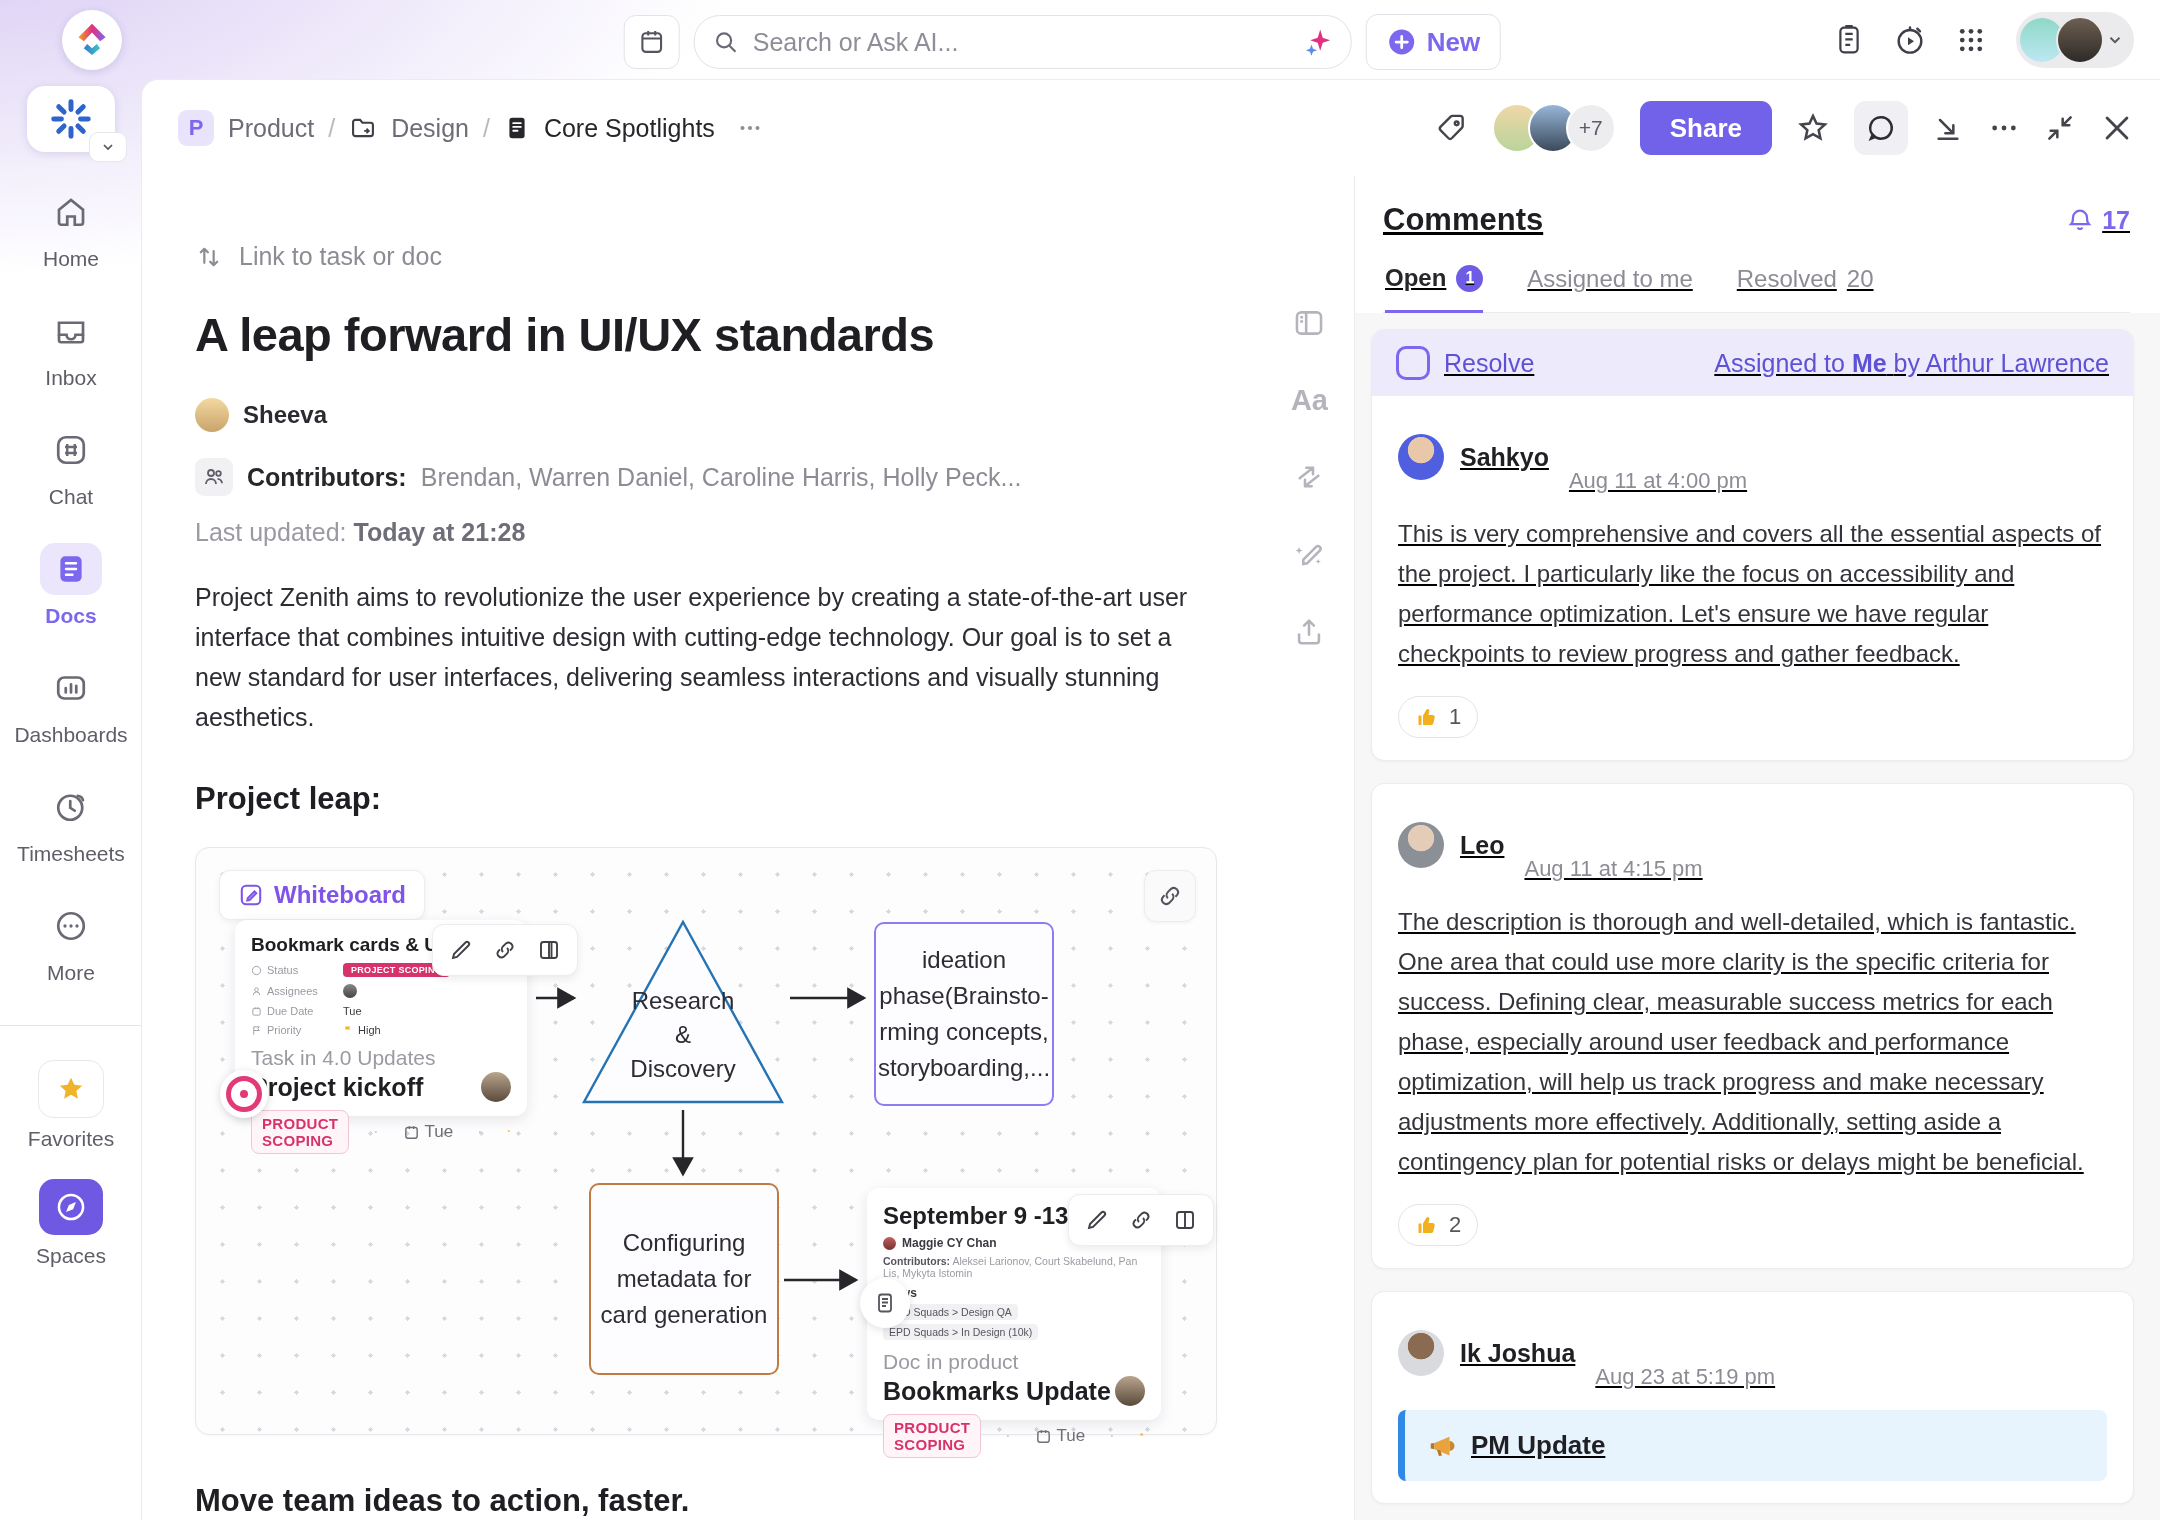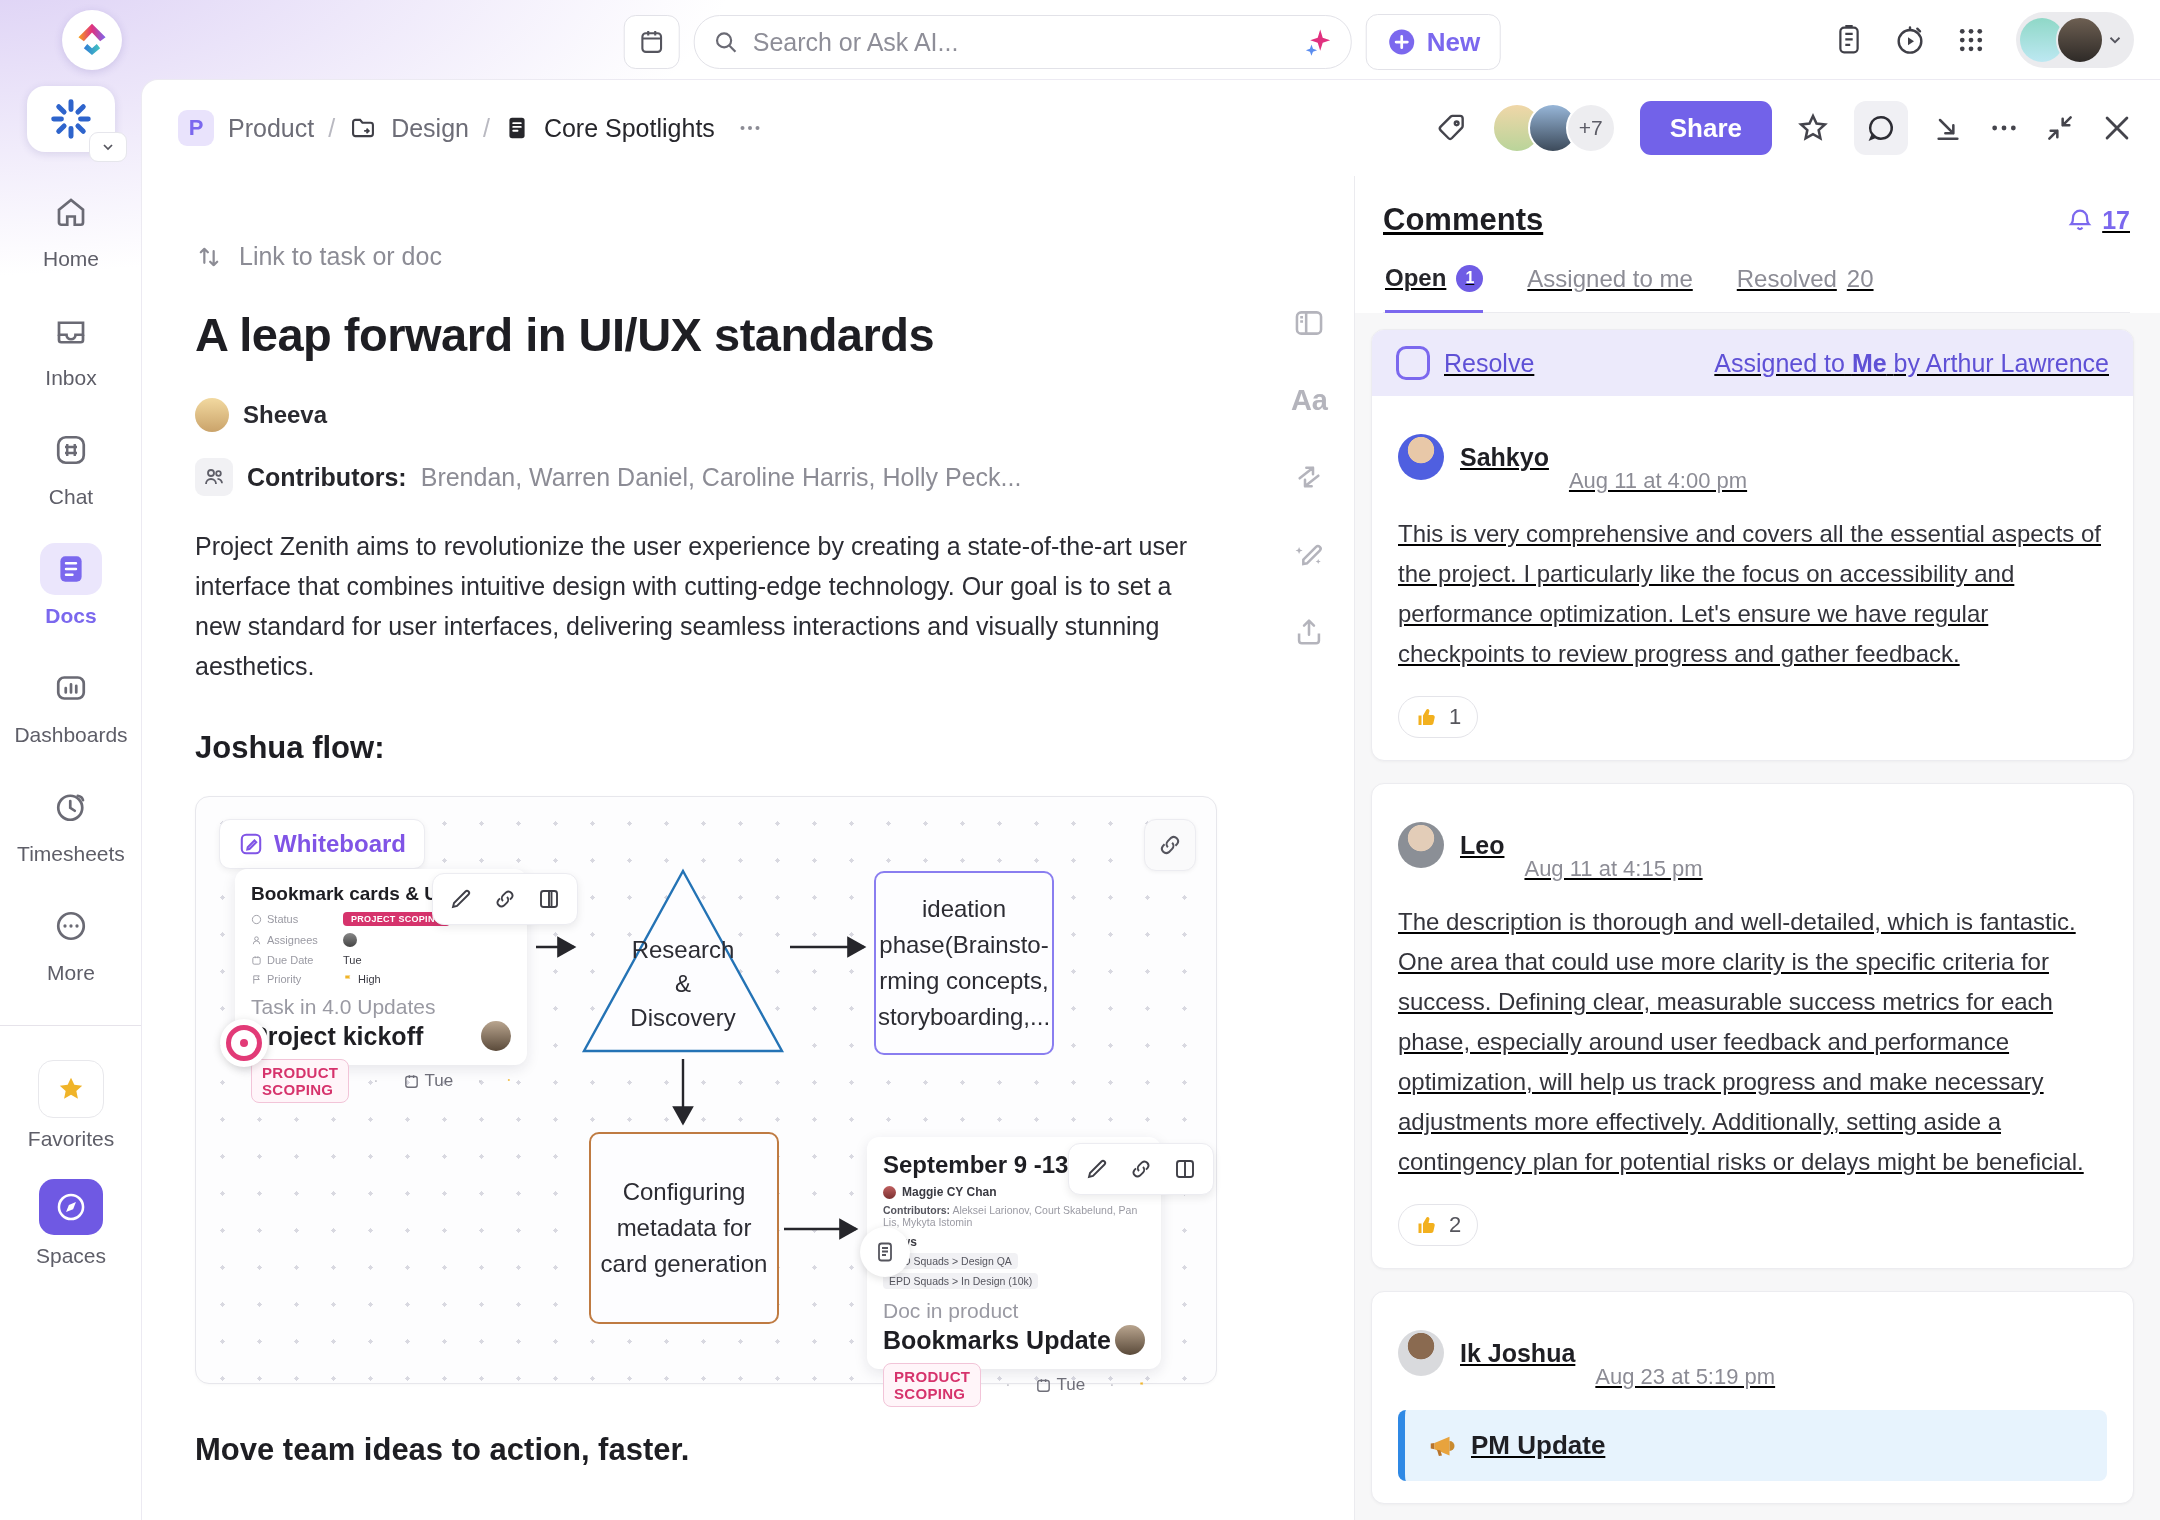--- a/index.html
+++ b/index.html
@@ -435,24 +435,28 @@
               <circle cx="9" cy="8" r="3"></circle>
                 <path d="M4 19 a5 5 0 0 1 10 0"></path>
                 <circle cx="16.5" cy="8.5" r="2.3"></circle>
                 <path d="M15.5 13.8 a4.4 4.4 0 0 1 4.5 4.4"></path>
             </svg>
           </div>
           <b>Contributors:</b>
           <span>Brendan, Warren Daniel, Caroline Harris, Holly Peck...</span>
         </div>
 
+        <div class="updated">
+          <span>Last updated:</span>
+          <b>Today at 21:28</b>
+        </div>
 
         <p class="introp">Project Zenith aims to revolutionize the user experience by creating a state-of-the-art user interface that combines intuitive design with cutting-edge technology. Our goal is to set a new standard for user interfaces, delivering seamless interactions and visually stunning aesthetics.</p>
 
-        <div class="h2">Joshua flow:</div>
+        <div class="h2">Project leap:</div>
 
         <div class="wb">
           <svg class="wb-arrows" width="1020" height="586" viewBox="0 0 1020 586">
             <defs>
                 <marker id="ah" markerWidth="9" markerHeight="9" refX="7" refY="4.5" orient="auto">
               <path d="M0 0 L8 4.5 L0 9 Z" fill="#26262b"></path>
                 </marker>
               </defs>
             <g stroke="#26262b" stroke-width="2.4" fill="none">
               <line x1="340" y1="150" x2="378" y2="150" marker-end="url(#ah)"></line>

